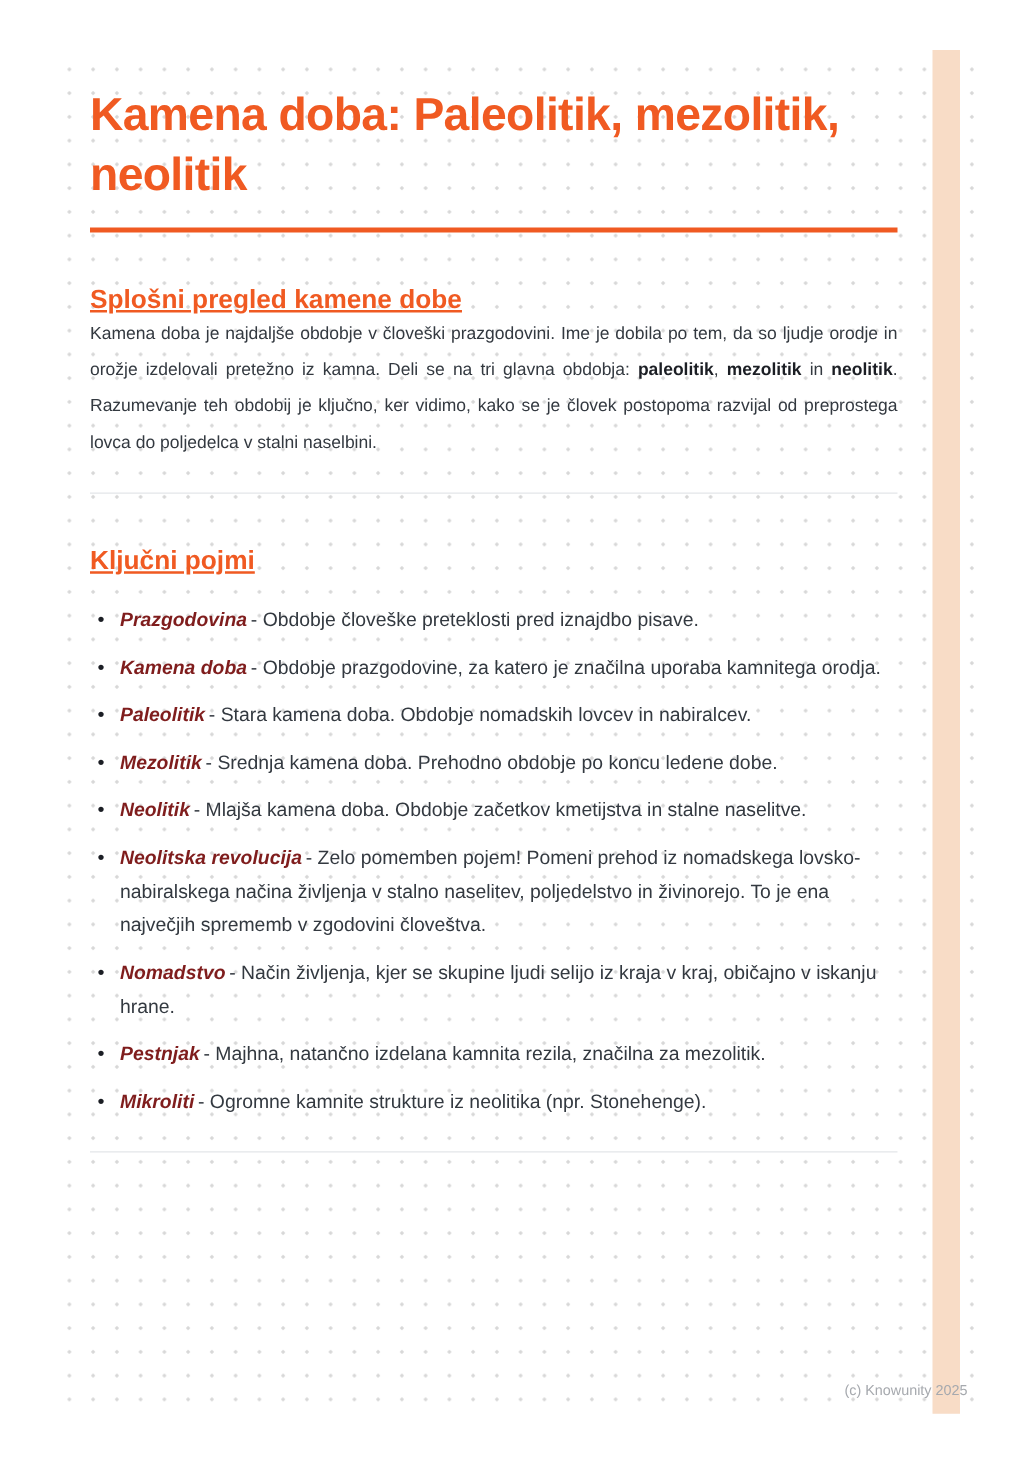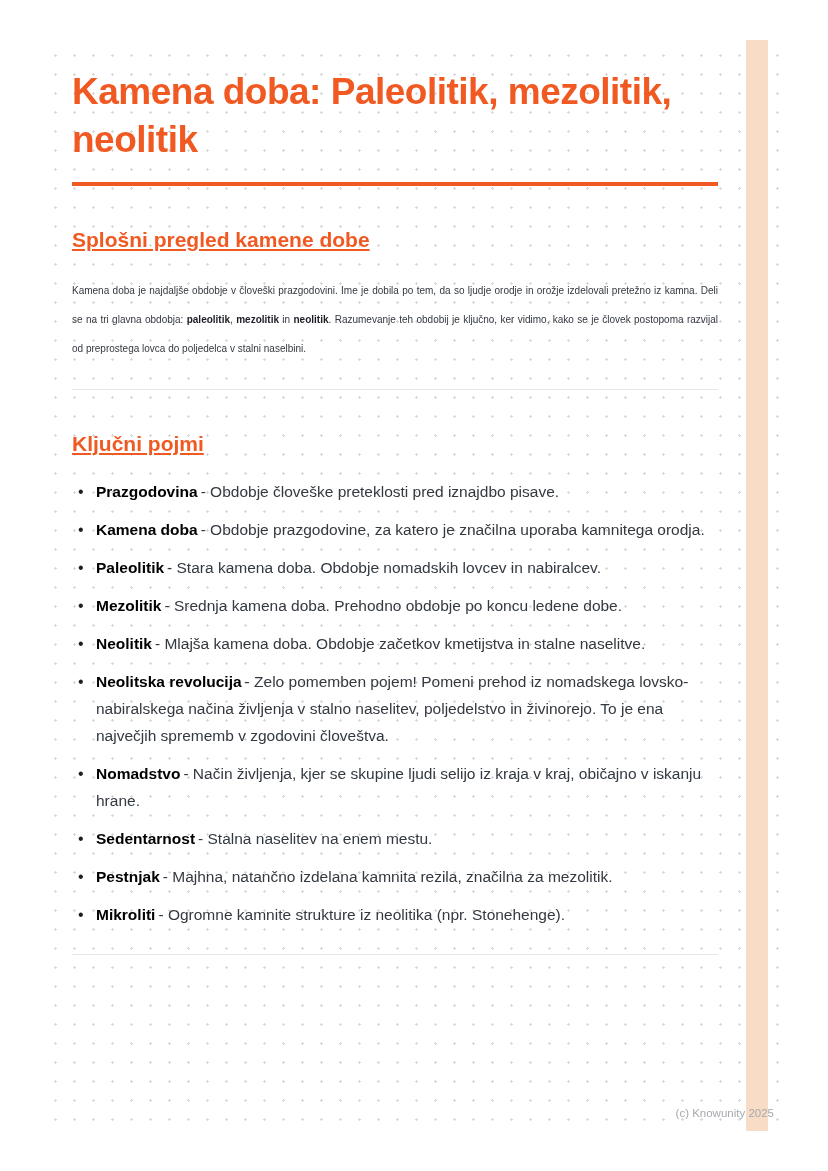--- a/index.html
+++ b/index.html
@@ -48,22 +48,21 @@
     border: none;
   }
   h2.section-heading {
     margin-top: 42px;
     font-size: 21px;
     font-weight: 700;
     color: var(--accent);
     text-decoration: underline;
   }
   p.body-text {
-    margin-top: 24px;
-    font-size: 10px;
+    font-size: 14px;
     line-height: 29px;
     text-align: justify;
     color: #333940;
   }
   p.body-text b { color: #1b1e24; }
   .divider {
     margin-top: 26px;
     height: 1px;
     width: 100%;
     background: #e4e6e9;
@@ -82,21 +81,21 @@
     color: #333940;
   }
   ul.term-list li::before {
     content: "•";
     position: absolute;
     left: 6px;
     top: 0;
     color: #1b1e24;
     font-size: 16px;
   }
-  .term { font-weight: 700; color: #000000; margin-right: 3px; }
+  .term { font-weight: 700; color: #7f1d1d; margin-right: 3px; font-style: italic; }
   .footer-credit {
     position: absolute;
     right: 54px;
     bottom: 52px;
     font-size: 11.5px;
     color: #a6a9ae;
     z-index: 5;
   }
 </style>
 </head>
@@ -118,21 +117,20 @@
   <h2 class="section-heading">Ključni pojmi</h2>
 
   <ul class="term-list">
     <li><span class="term">Prazgodovina</span><span>- Obdobje človeške preteklosti pred iznajdbo pisave.</span></li>
     <li><span class="term">Kamena doba</span><span>- Obdobje prazgodovine, za katero je značilna uporaba kamnitega orodja.</span></li>
     <li><span class="term">Paleolitik</span><span>- Stara kamena doba. Obdobje nomadskih lovcev in nabiralcev.</span></li>
     <li><span class="term">Mezolitik</span><span>- Srednja kamena doba. Prehodno obdobje po koncu ledene dobe.</span></li>
     <li><span class="term">Neolitik</span><span>- Mlajša kamena doba. Obdobje začetkov kmetijstva in stalne naselitve.</span></li>
     <li><span class="term">Neolitska revolucija</span><span>- Zelo pomemben pojem! Pomeni prehod iz nomadskega lovsko-nabiralskega načina življenja v stalno naselitev, poljedelstvo in živinorejo. To je ena največjih sprememb v zgodovini človeštva.</span></li>
     <li><span class="term">Nomadstvo</span><span>- Način življenja, kjer se skupine ljudi selijo iz kraja v kraj, običajno v iskanju hrane.</span></li>
-    <li><span class="term">Sedentarnost</span><span>- Stalna naselitev na enem mestu.</span></li>
     <li><span class="term">Pestnjak</span><span>- Majhna, natančno izdelana kamnita rezila, značilna za mezolitik.</span></li>
     <li><span class="term">Mikroliti</span><span>- Ogromne kamnite strukture iz neolitika (npr. Stonehenge).</span></li>
   </ul>
 
   <div class="divider"></div>
 
 
 </div>
 
 <div class="footer-credit">(c) Knowunity 2025</div>

